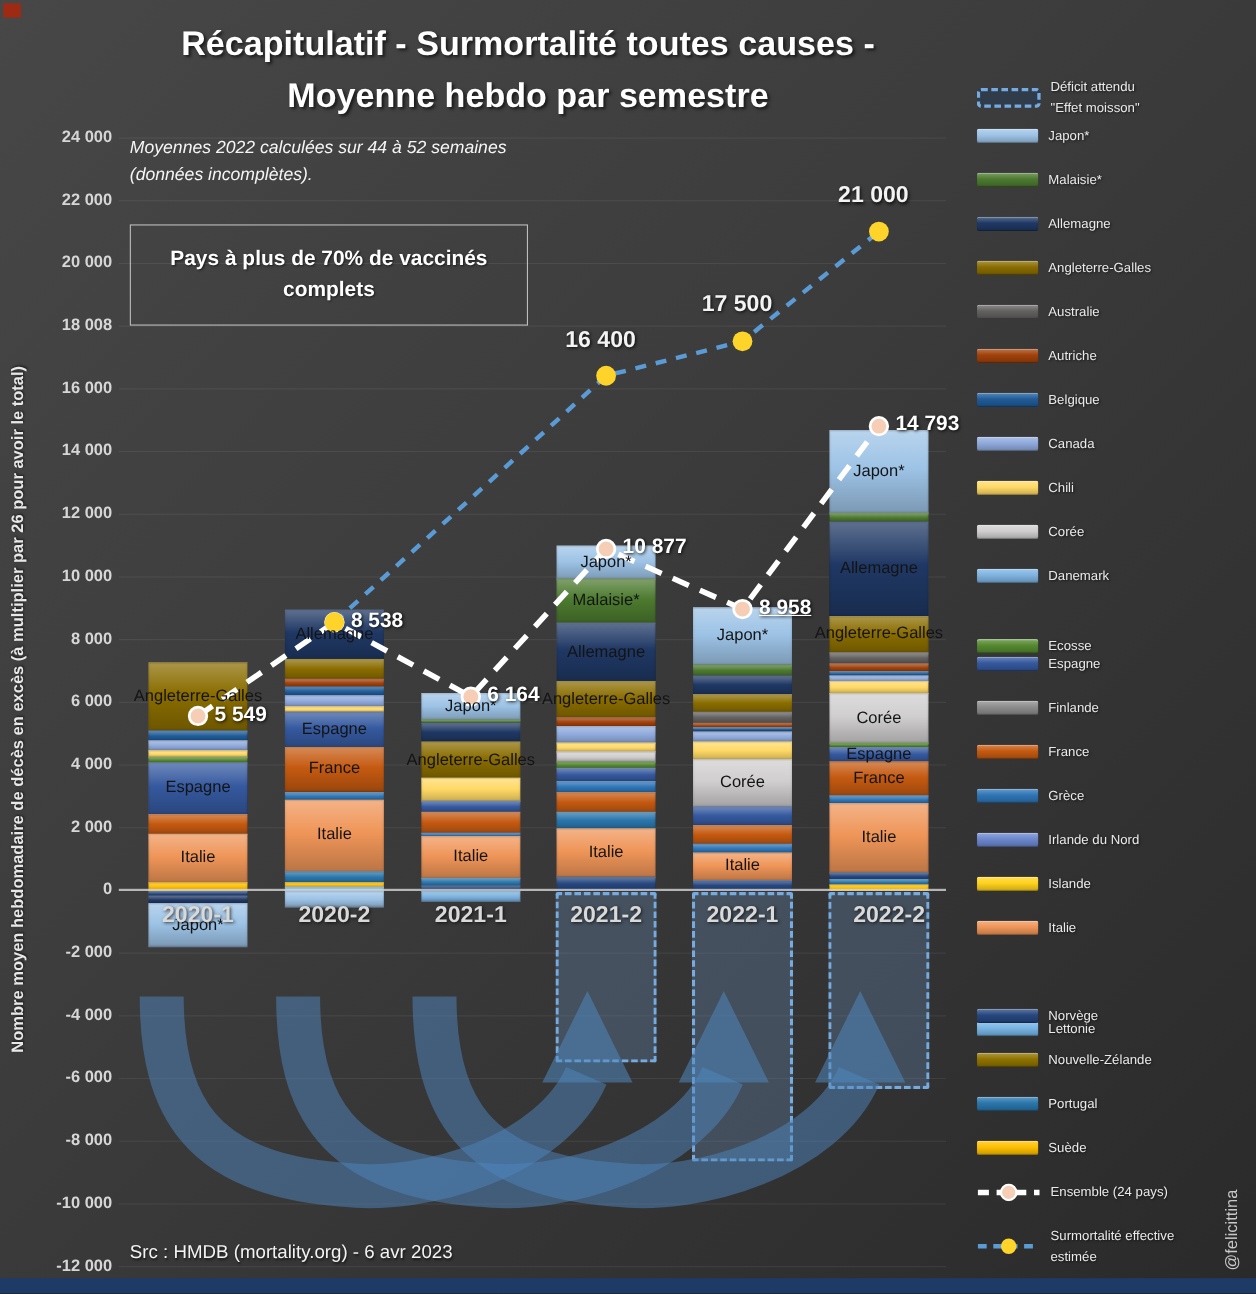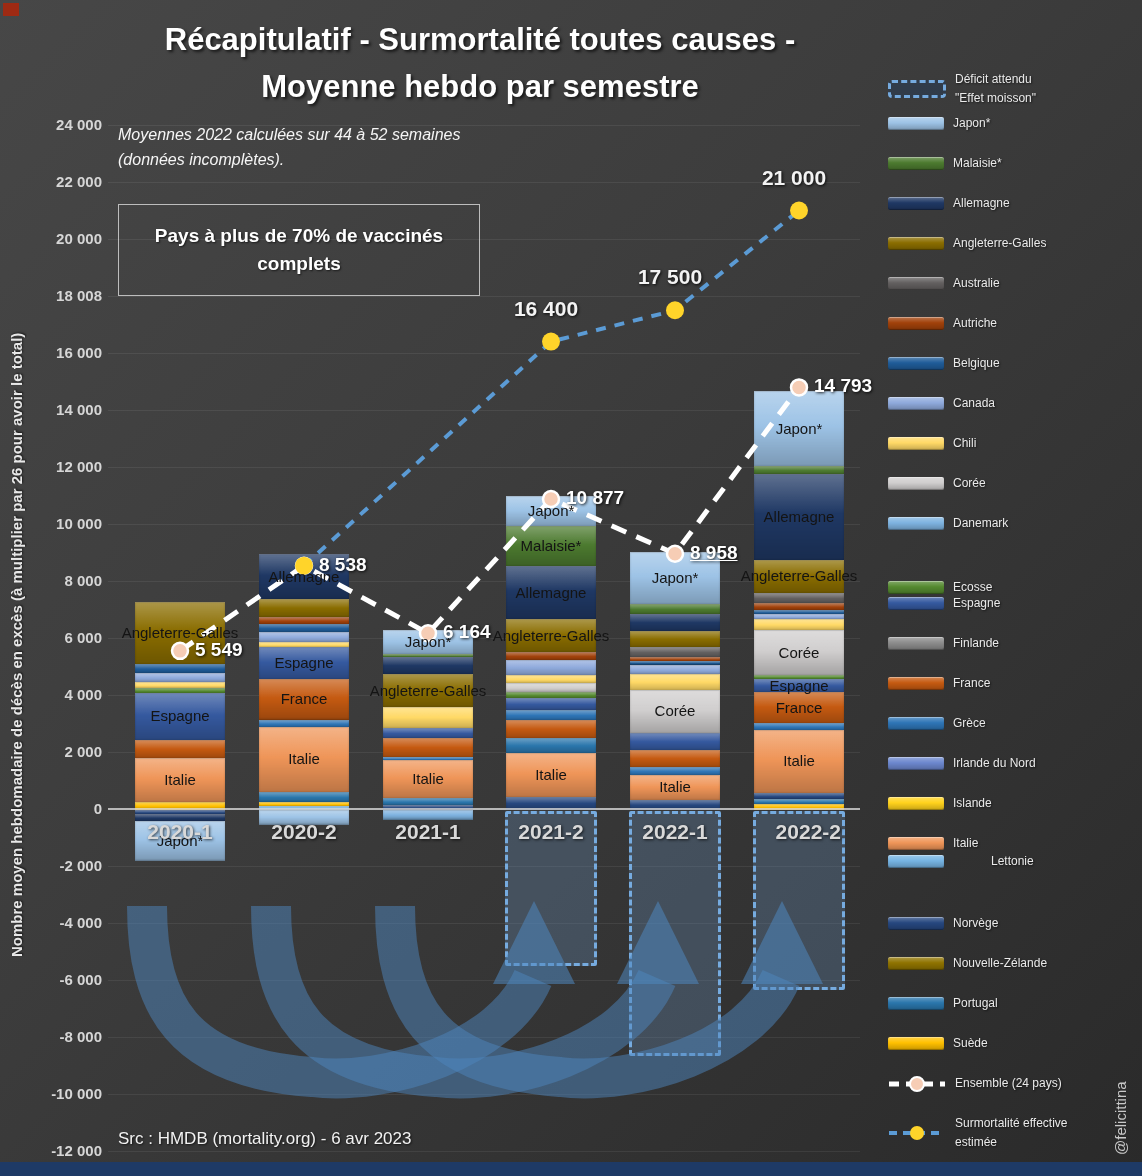--- a/index.html
+++ b/index.html
@@ -349,21 +349,21 @@
         <div class="leg-label">Irlande du Nord</div>
       </div>
       <div class="leg-item" style="top: 794px;">
         <div class="leg-swatch" style="background: linear-gradient(rgba(255, 255, 255, 0.28), rgba(255, 255, 255, 0) 45%, rgba(0, 0, 0, 0.22)), rgb(255, 210, 28);"></div>
         <div class="leg-label">Islande</div>
       </div>
       <div class="leg-item" style="top: 834px;">
         <div class="leg-swatch" style="background: linear-gradient(rgba(255, 255, 255, 0.28), rgba(255, 255, 255, 0) 45%, rgba(0, 0, 0, 0.22)), rgb(239, 149, 88);"></div>
         <div class="leg-label">Italie</div>
       </div>
-      <div class="leg-item" style="top: 852px; gap: 38px;">
+      <div class="leg-item" style="top: 926px;">
         <div class="leg-swatch" style="background: linear-gradient(rgba(255, 255, 255, 0.28), rgba(255, 255, 255, 0) 45%, rgba(0, 0, 0, 0.22)), rgb(118, 180, 227);"></div>
         <div class="leg-label">Lettonie</div>
       </div>
       <div class="leg-item" style="top: 914px;">
         <div class="leg-swatch" style="background: linear-gradient(rgba(255, 255, 255, 0.28), rgba(255, 255, 255, 0) 45%, rgba(0, 0, 0, 0.22)), rgb(38, 71, 127);"></div>
         <div class="leg-label">Norvège</div>
       </div>
       <div class="leg-item" style="top: 954px;">
         <div class="leg-swatch" style="background: linear-gradient(rgba(255, 255, 255, 0.28), rgba(255, 255, 255, 0) 45%, rgba(0, 0, 0, 0.22)), rgb(143, 115, 0);"></div>
         <div class="leg-label">Nouvelle-Zélande</div>

